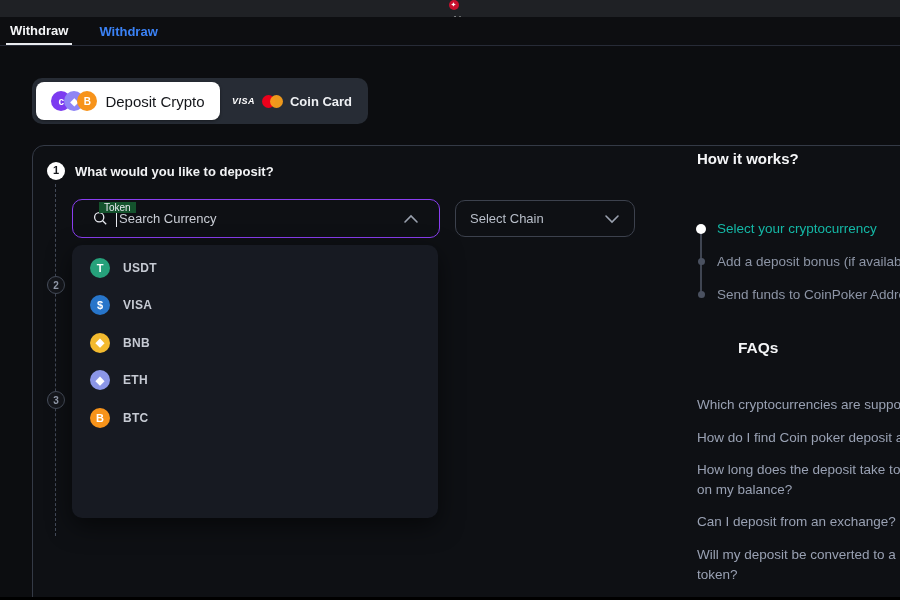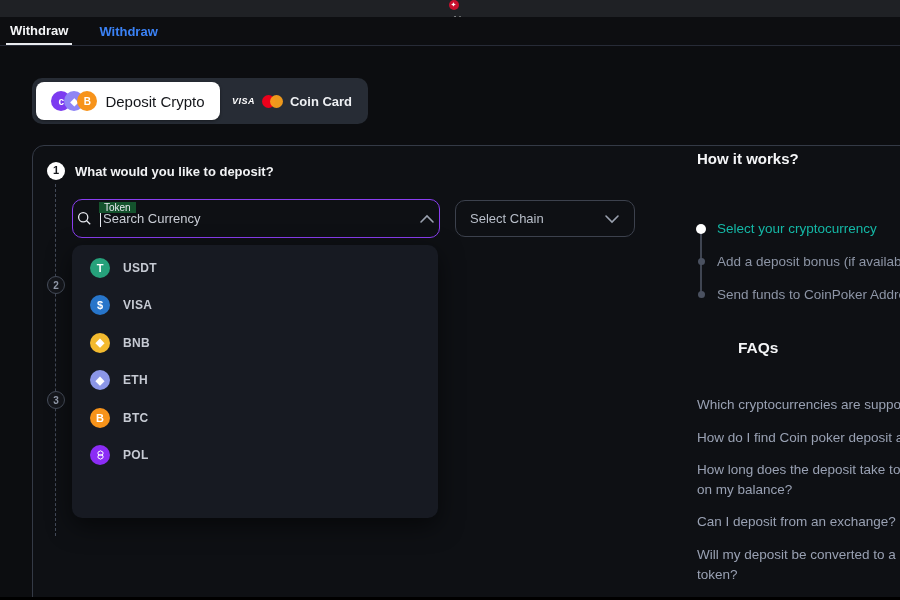--- a/index.html
+++ b/index.html
@@ -60,21 +60,21 @@
     font-size:10px; font-weight:bold; line-height:17px; }
   .stepnum.active { left:47px; top:162px; background:#ffffff; color:#15171c; font-size:11px; }
   .stepnum.idle { background:#15171c; border:1px solid #474e5c; color:#98a0b0; }
   .step2 { left:47px; top:276px; }
   .step3 { left:47px; top:391px; }
   .step-title { left:75px; top:164px; font-size:13px; font-weight:bold; color:#f2f3f5; }
 
   
   .token-field { left:72px; top:199px; width:368px; height:39px;
     border:1.5px solid #8a3ef0; border-radius:10px; background:#0e1014;
-    display:flex; align-items:center; padding:0 4px; cursor:text; }
+    display:flex; align-items:center; padding:0 20px; cursor:text; }
   .token-legend { left:92px; top:202px; font-size:10px; color:#e8eaf0;
     background:#14532d; padding:0 5px;margin-left:7px; }
   .caret { width:1px; height:16px; background:#e8eaf0; margin:0 2px 0 8px; }
   .placeholder { font-size:13px; color:#c9cdd5; }
   .field-chevron { margin-left:auto; }
 
   
   .chain-select { left:455px; top:200px; width:180px; height:37px;
     border:1px solid #3c414d; border-radius:10px; display:flex; align-items:center;
     padding:0 14px; cursor:pointer; }
@@ -176,28 +176,20 @@
     <span class="tok-sym">BNB</span>
   </div>
   <div class="tok-row">
     <span class="tok-icon" style="background: rgb(139, 150, 232);">◆</span>
     <span class="tok-sym">ETH</span>
   </div>
   <div class="tok-row">
     <span class="tok-icon" style="background: rgb(247, 147, 26);">B</span>
     <span class="tok-sym">BTC</span>
   </div>
-  <div class="tok-row">
-    <span class="tok-icon" style="background: rgb(139, 44, 245);">
-        <svg width="11" height="10" viewBox="0 0 11 10">
-      <path d="M3 2.2 L5.5 0.8 L8 2.2 V4.2 L5.5 5.6 L3 4.2 Z M3 5.8 L5.5 4.4 L8 5.8 V7.8 L5.5 9.2 L3 7.8 Z" fill="none" stroke="#fff" stroke-width="1"></path>
-    </svg>
-      </span>
-    <span class="tok-sym">POL</span>
-  </div>
 </div>
 
 <div class="abs hiw-title">How it works?</div>
 <div class="abs hiw-line"></div>
 <div class="abs hiw-dot1"></div>
 <div class="abs hiw-dot" style="left:697.5px; top:258px;"></div>
 <div class="abs hiw-dot" style="left:697.5px; top:290.5px;"></div>
 <div class="abs hiw-item first">
   <span>Select your cryptocurrency</span>
   

